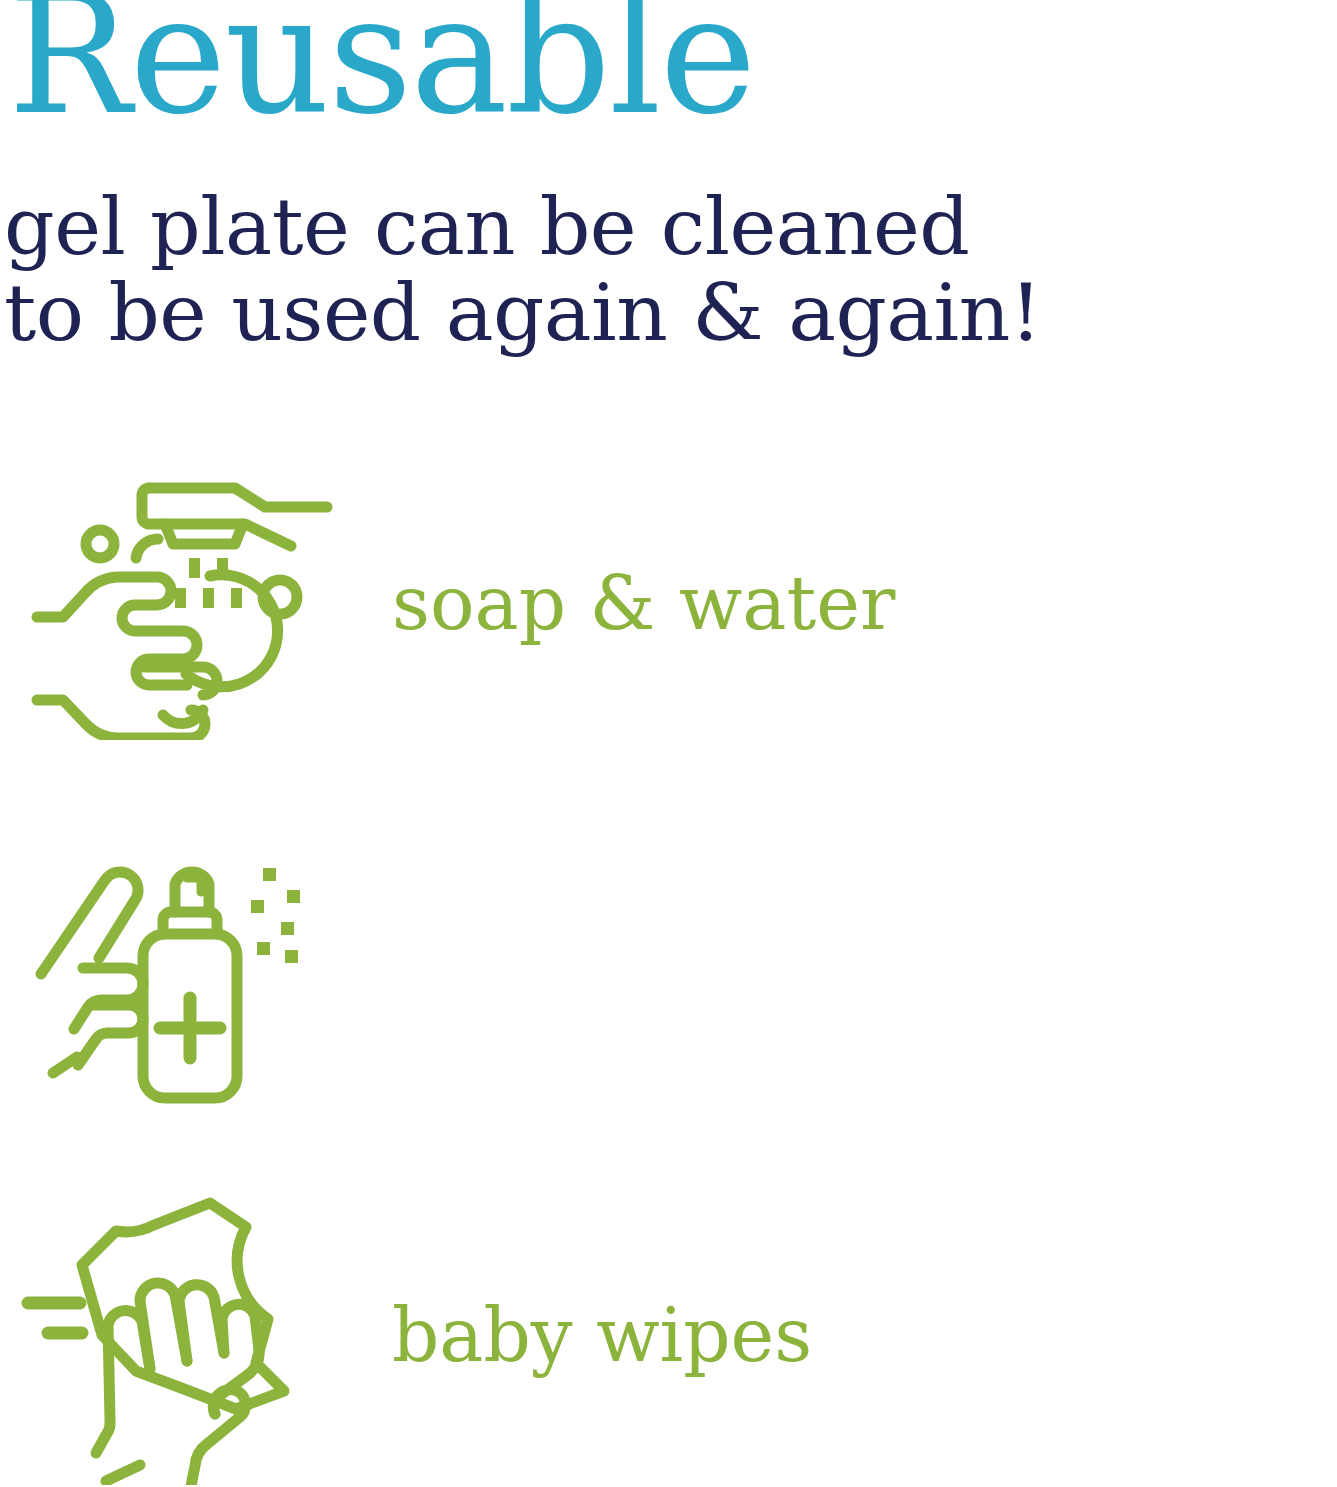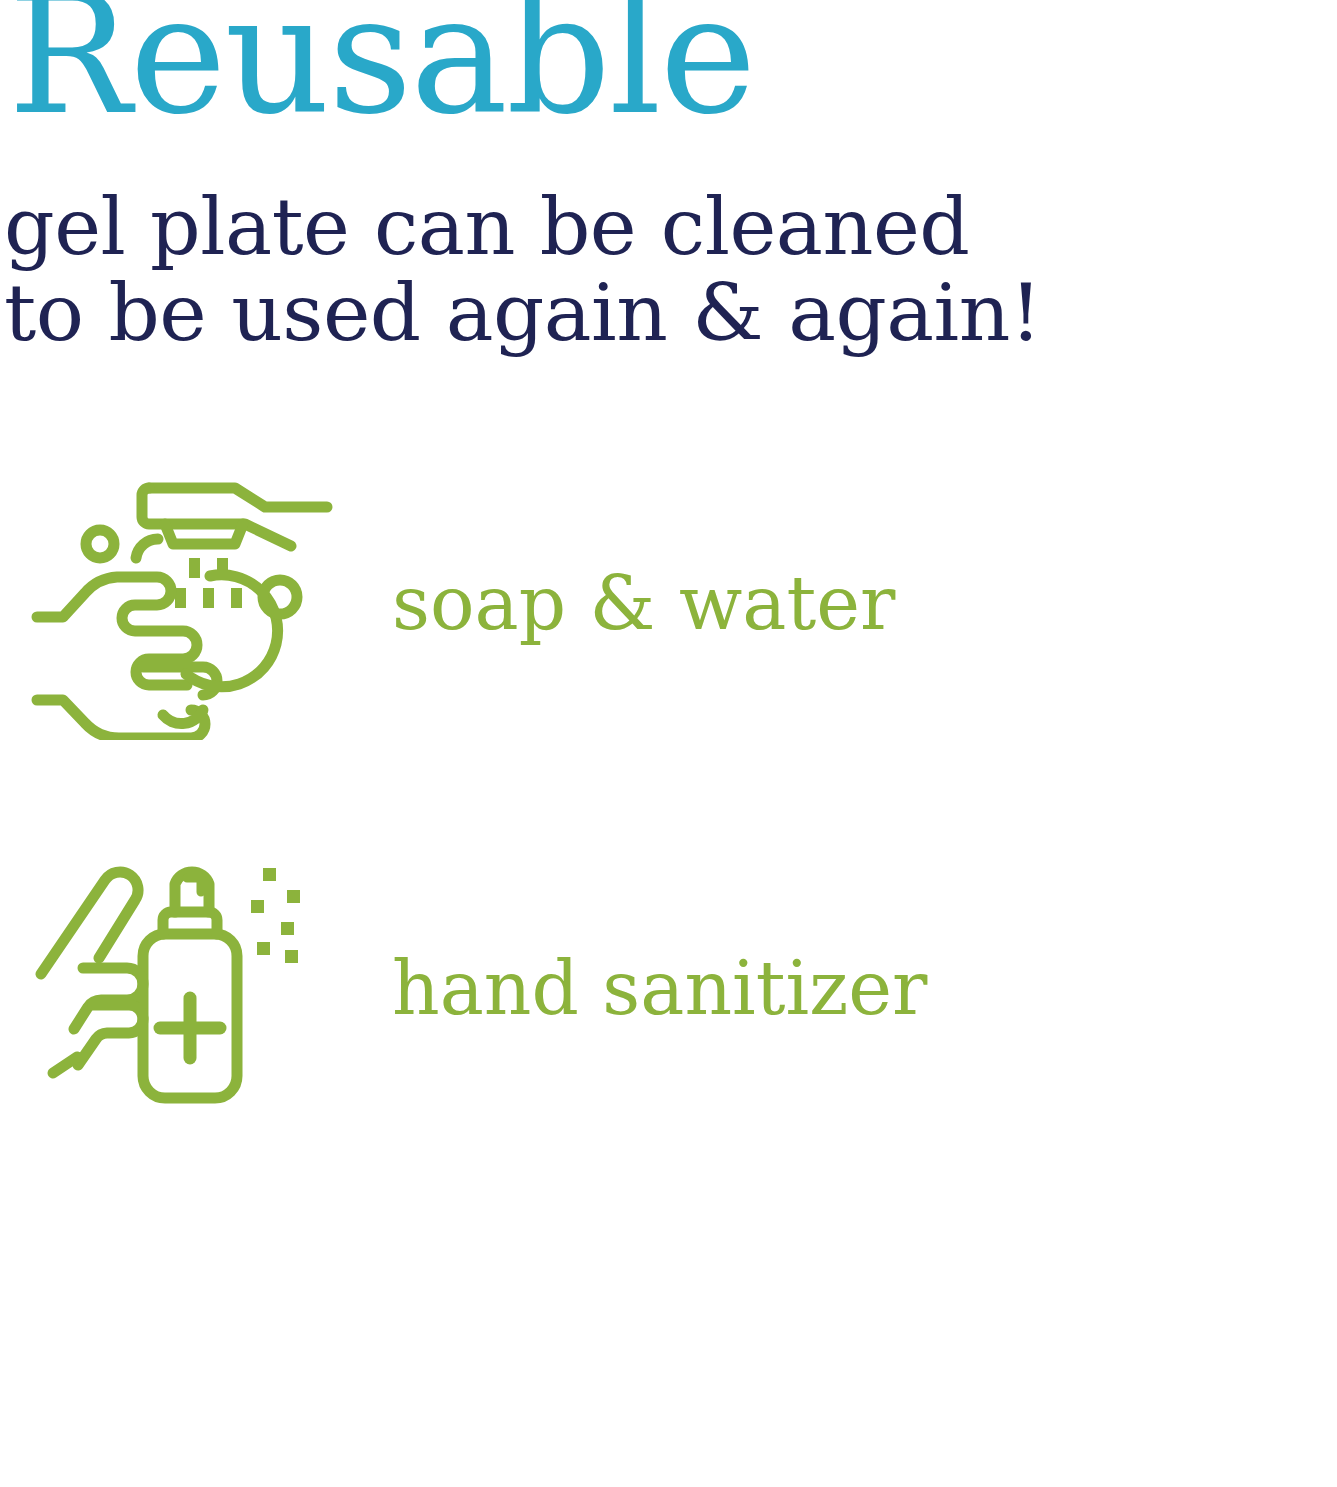--- a/index.html
+++ b/index.html
@@ -198,20 +198,47 @@
           <rect x="250" y="112" width="13" height="13" fill="#8cb33c" stroke="none"></rect>
 
           <path d="M6 136 l64 -94 a18 18 0 0 1 30 20 l-36 58" stroke-width="11"></path>
 
           <path d="M48 130 h44 a16 16 0 0 1 0 32 h-26 a16 16 0 0 0 -13 7 l-14 22" stroke-width="11"></path>
 
           <path d="M58 167 h36 a14 14 0 0 1 0 28 h-22 a14 14 0 0 0 -11 6 l-18 26" stroke-width="11"></path>
           <path d="M18 235 l24 -16" stroke-width="11"></path>
         </svg>
       </div>
+    </div>
+
+    <div class="row row-wipes">
+      <div class="icon-cell">
+        <svg width="330" height="300" viewBox="0 0 330 300" fill="none" stroke="#8cb33c" stroke-width="11" stroke-linecap="round" stroke-linejoin="round">
+
+          <path d="M62 80 l34 -34 a60 60 0 0 0 38 -6 l56 -22
+                   l36 24 a70 70 0 0 0 22 92
+                   l-12 44 l28 28 l-48 18
+                   l-52 -20 -48 -18 -34 -36 z" stroke-width="11"></path>
+
+          <path d="M8 118 h52" stroke-width="13"></path>
+          <path d="M28 148 h34" stroke-width="13"></path>
+
+          <path d="M76 268 l10 -18 a20 20 0 0 0 4 -14 l-2 -96
+                   a18 18 0 0 1 34 -4 l8 48" stroke-width="11"></path>
+          <path d="M130 184 l-10 -68 a18 18 0 0 1 35 -6 l12 66" stroke-width="11"></path>
+          <path d="M167 176 l-8 -60 a18 18 0 0 1 35 -4 l10 56" stroke-width="11"></path>
+          <path d="M204 168 l-2 -34 a17 17 0 0 1 33 -3 l4 34
+                   a28 28 0 0 1 -10 24 l-30 22
+                   a16 16 0 0 0 -4 18" stroke-width="11"></path>
+
+          <path d="M195 229 a17 17 0 0 1 24 -22 a16 16 0 0 1 2 24 l-34 28
+                   a30 30 0 0 0 -12 22 l-4 20" stroke-width="11"></path>
+
+          <path d="M86 296 l34 -16" stroke-width="11"></path>
+        </svg>
+      </div>
       <div class="label-cell">
-        <div class="row-label">hand sanitizer</div>
+        <div class="row-label">baby wipes</div>
       </div>
     </div>
-
 
   </div>
 </div>
 
 </body></html>

